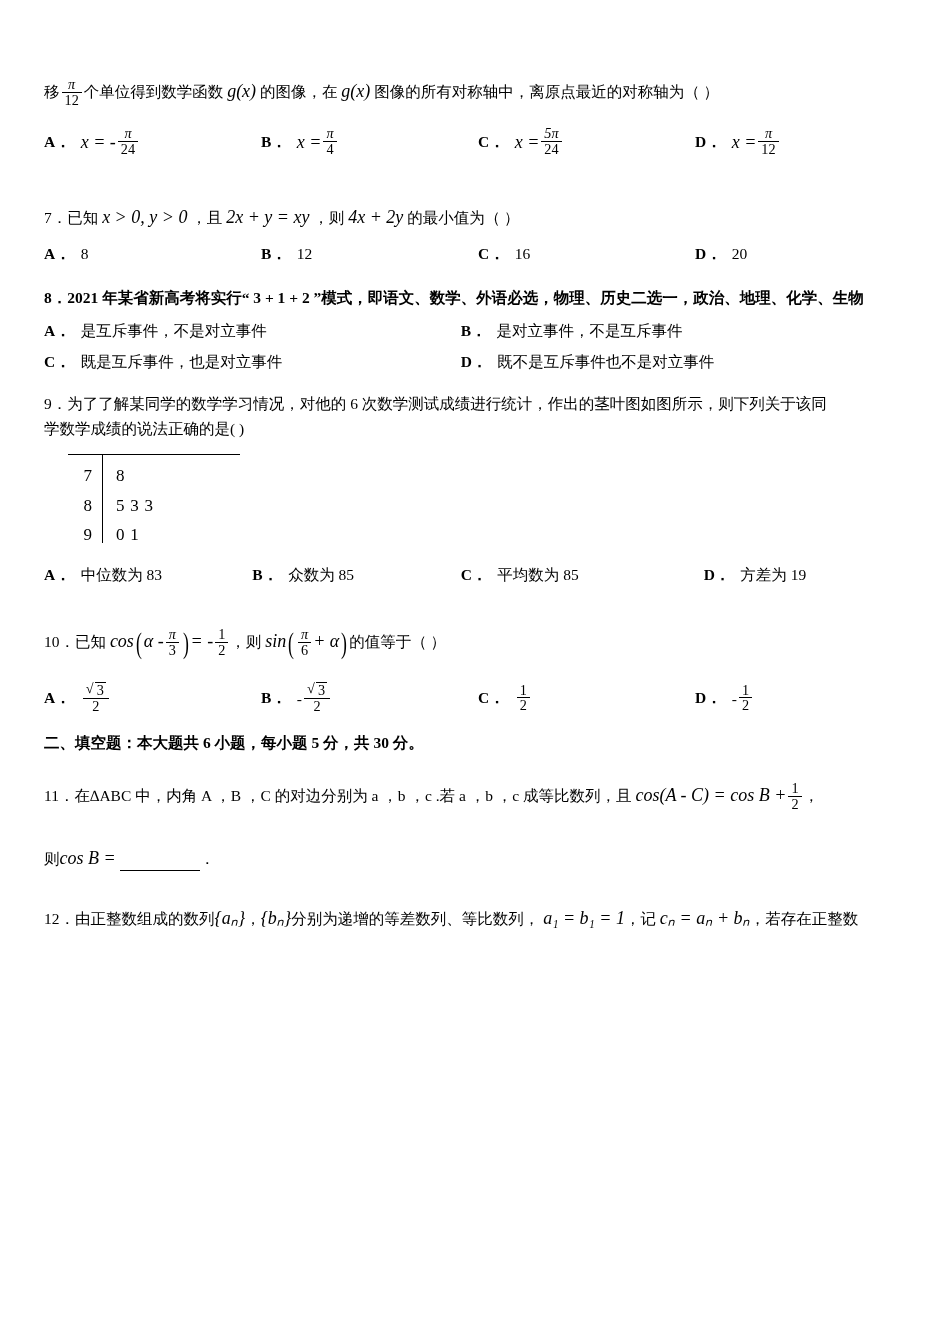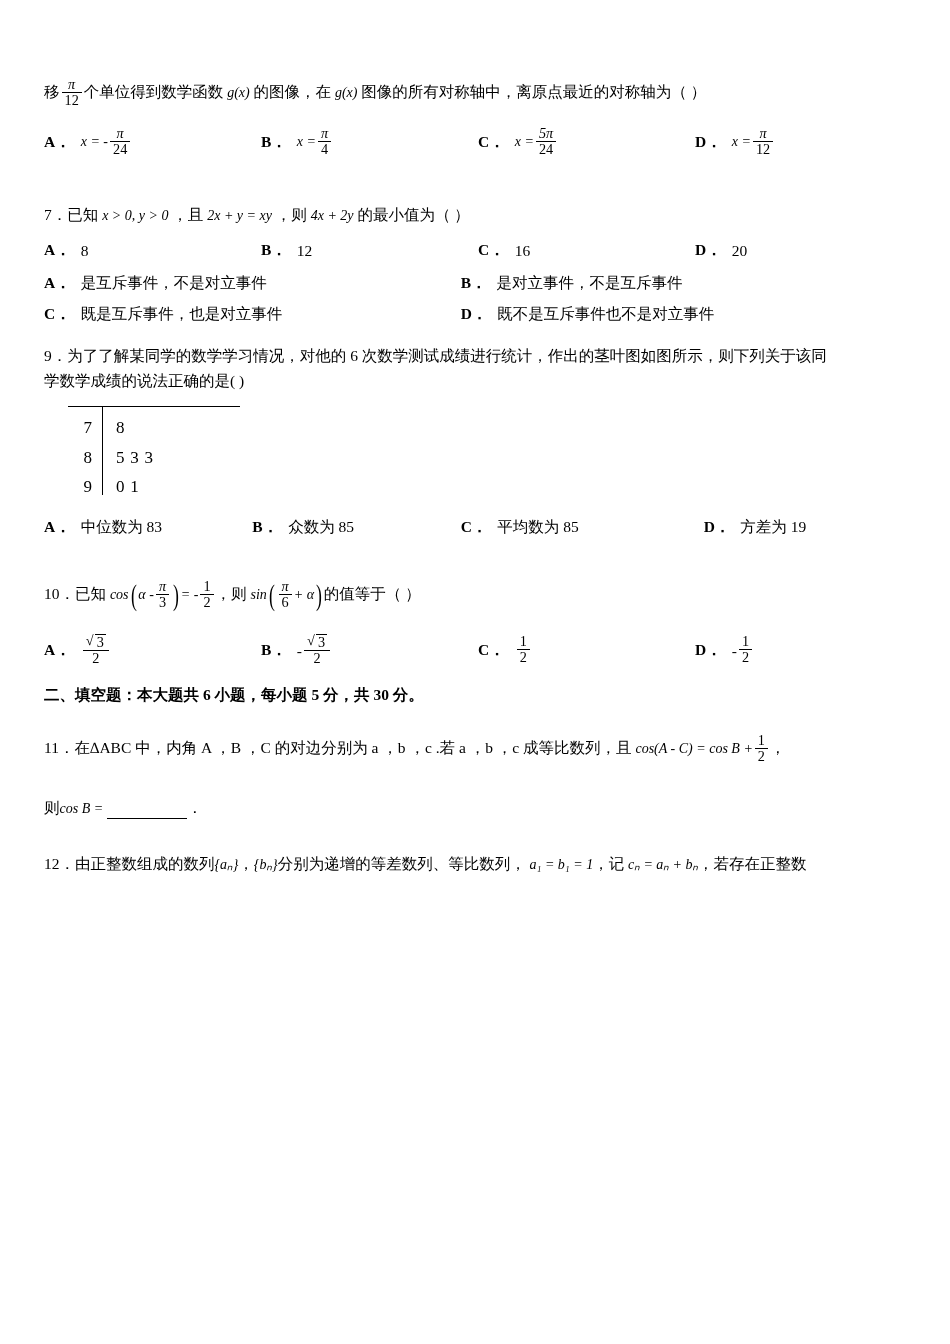--- a/index.html
+++ b/index.html
@@ -54,21 +54,21 @@
     display: block;
     padding: 0 3px;
     border-bottom: 1px solid #000;
   }
   .frac .den {
     display: block;
     padding: 0 3px;
   }
   .inlinemath {
     font-style: italic;
-    font-size: 14px;
+    font-size: 18px;
     white-space: nowrap;
   }
   .opt-row {
     display: flex;
     margin-top: 10px;
     font-size: 15.5px;
   }
   .opt {
     display: flex;
     align-items: center;
@@ -221,20 +221,23 @@
       <div class="opt">
         <span class="lbl">C．</span>
         <span>16</span>
       </div>
       <div class="opt">
         <span class="lbl">D．</span>
         <span>20</span>
       </div>
     </div>
 
+    <div class="line q bold" style="margin-top:22px;">
+      <span>8．</span><span>2021 年某省新高考将实行“ 3 + 1 + 2 ”模式，即语文、数学、外语必选，物理、历史二选一，政治、地理、化学、生物</span>
+    </div>
 
     <div class="opt-row w2" style="margin-top:12px;">
       <div class="opt" style="width:48%;">
         <span class="lbl">A．</span>
         <span>是互斥事件，不是对立事件</span>
       </div>
       <div class="opt" style="width:52%;">
         <span class="lbl">B．</span>
         <span>是对立事件，不是互斥事件</span>
       </div>

